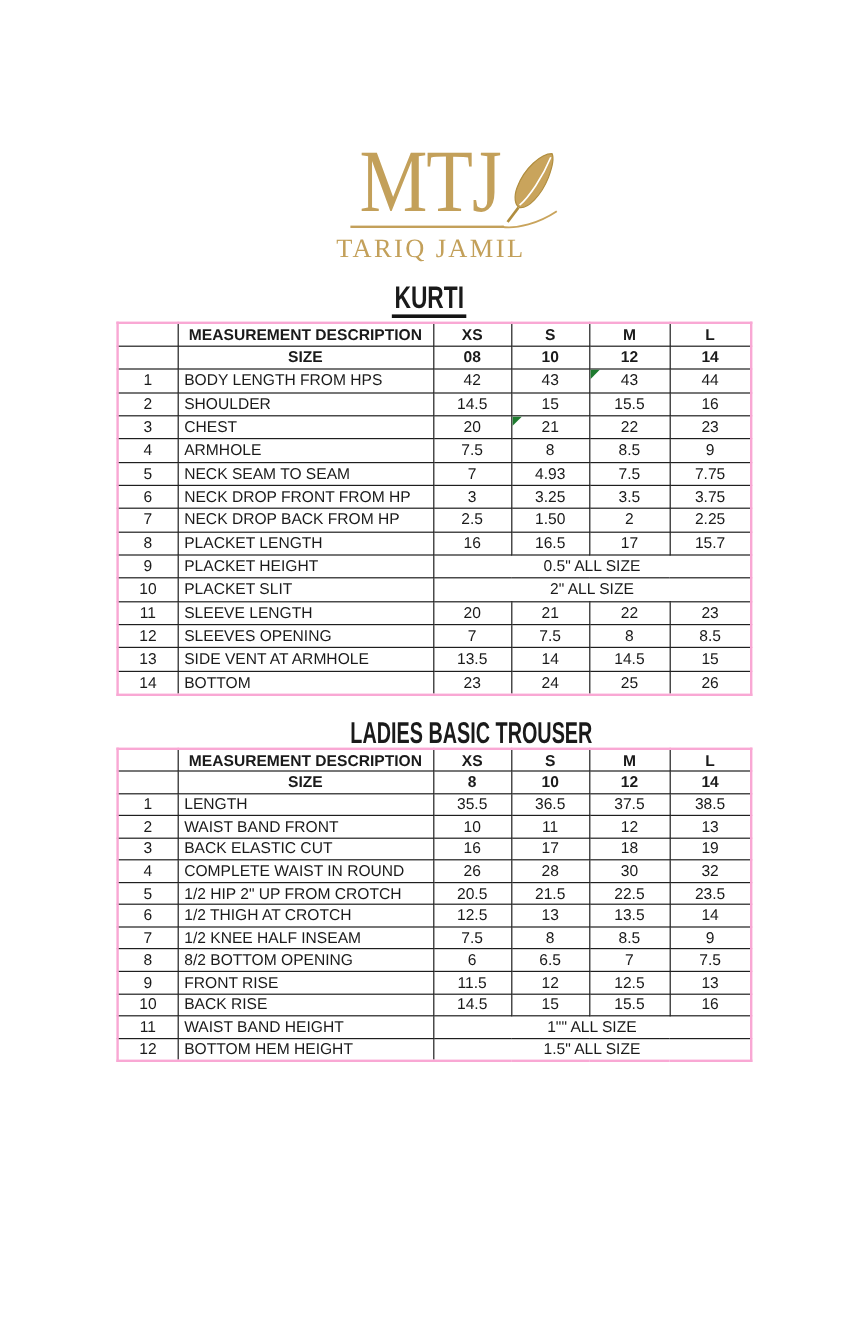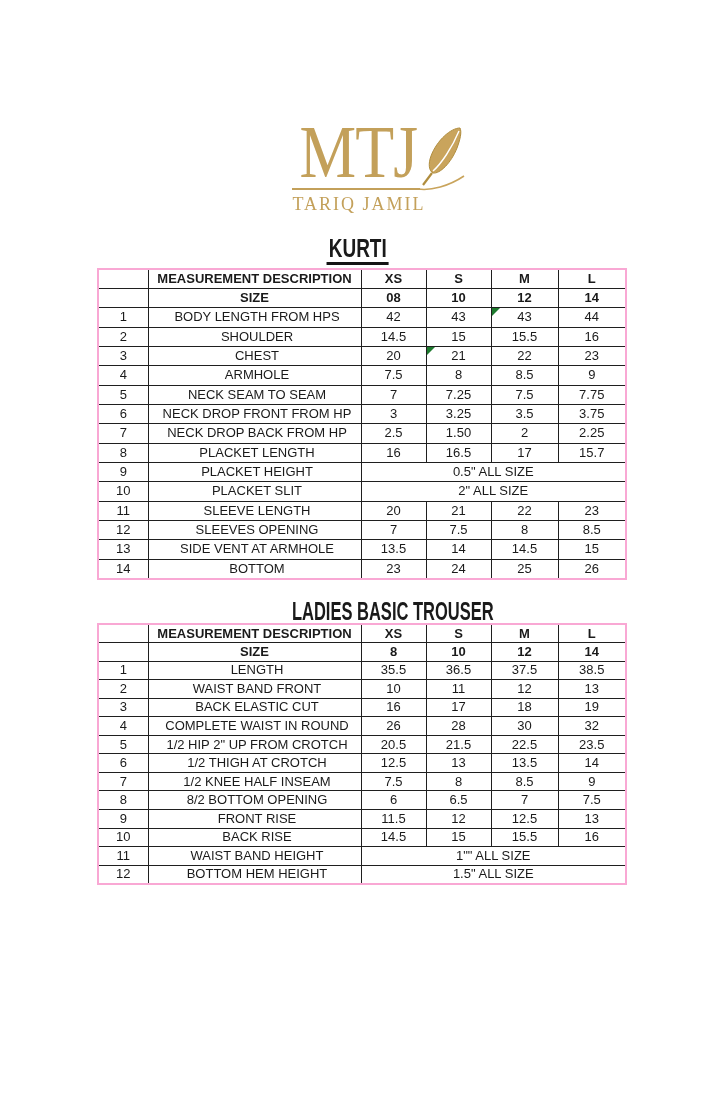--- a/index.html
+++ b/index.html
@@ -14,21 +14,21 @@
   .logo-mtj{
     display:inline-block;font-family:"Liberation Serif",serif;font-size:74px;line-height:64px;
     color:var(--gold,#c3a05a);transform:scaleX(.86);letter-spacing:-1px;white-space:nowrap;
   }
   .logo-line{
     position:absolute;top:68px;left:50%;transform:translateX(-50%);margin-left:-2px;
     width:128px;height:2px;background:var(--gold,#c3a05a);
   }
   .logo-sub{
     position:absolute;top:74px;left:0;width:100%;text-align:center;
-    font-family:"Liberation Serif",serif;font-size:18px;letter-spacing:2px;
+    font-family:"Liberation Serif",serif;font-size:22px;letter-spacing:2px;
     color:var(--gold,#c3a05a);padding-left:2px;box-sizing:border-box;white-space:nowrap;
   }
   .feather{position:absolute;left:417px;top:6px;width:48px;height:66px;}
 
   
   .title-kurti{position:absolute;top:236px;left:0;width:716px;text-align:center;}
   .title-kurti span{
     display:inline-block;font-weight:bold;font-size:26px;line-height:25px;
     transform:scaleX(.73);border-bottom:3px solid #141414;padding:0 3px 1px;white-space:nowrap;
   }
@@ -45,21 +45,21 @@
   }
   #table-0{top:268px;}
   #table-1{top:623px;}
   #table-0 tr{height:19.35px;}
   #table-1 tr{height:18.55px;}
   td{
     border:1.5px solid #1f1f1f;font-size:13px;line-height:14px;text-align:center;
     vertical-align:middle;padding:0;overflow:hidden;white-space:nowrap;position:relative;
   }
   td.bold{font-weight:bold;}
-  td.desc{text-align:center;padding-left:5px;}
+  td.desc{text-align:left;padding-left:5px;}
   .flag{
     position:absolute;top:0;left:0;width:0;height:0;
     border-top:8px solid var(--flag-green,#1e7b2f);border-right:8px solid transparent;
   }
 </style>
 </head>
 <body style="--gold: #c3a05a; --flag-green: #1e7b2f; color: rgb(26, 26, 26);">
 
 <div class="page">
 
@@ -134,21 +134,21 @@
           <td class="desc">ARMHOLE</td>
           <td>7.5</td>
           <td>8</td>
           <td>8.5</td>
           <td>9</td>
         </tr>
         <tr>
           <td>5</td>
           <td class="desc">NECK SEAM TO SEAM</td>
           <td>7</td>
-          <td>7.25</td>
+          <td>4.93</td>
           <td>7.5</td>
           <td>7.75</td>
         </tr>
         <tr>
           <td>6</td>
           <td class="desc">NECK DROP FRONT FROM HP</td>
           <td>3</td>
           <td>3.25</td>
           <td>3.5</td>
           <td>3.75</td>

